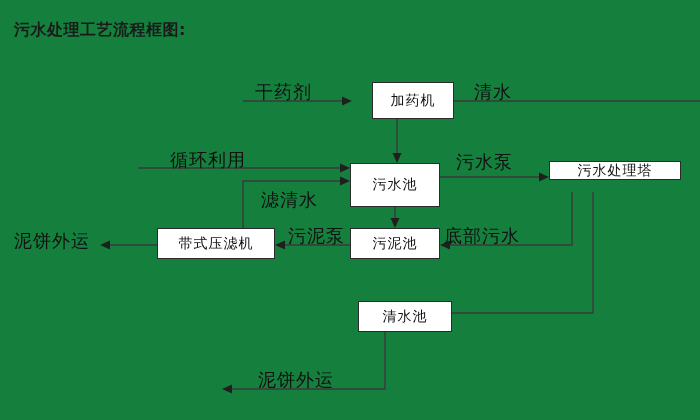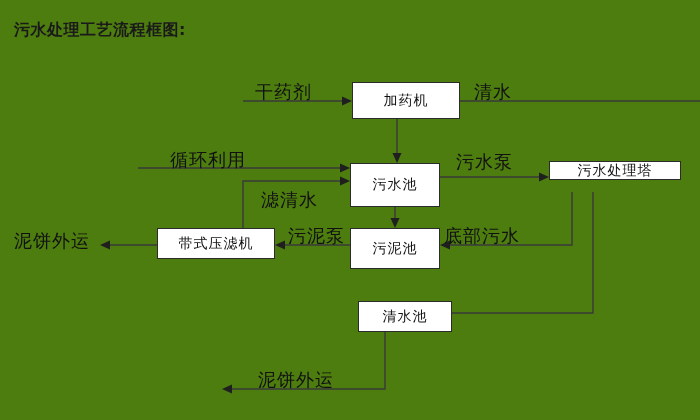--- a/index.html
+++ b/index.html
@@ -4,21 +4,21 @@
 <style>
   html, body {
     margin: 0;
     padding: 0;
     background: #ffffff;
   }
   #page {
     position: relative;
     width: 700px;
     height: 420px;
-    background: #4d7c0f;
+    background: #15803d;
     overflow: hidden;
     font-family: "DejaVu Sans", "Liberation Sans", sans-serif;
   }
   #diagram-title {
     position: absolute;
     left: 14px;
     top: 20px;
     font-size: 16px;
     font-weight: bold;
     color: #1a1a1a;
@@ -131,37 +131,37 @@
       <polyline points="593,192 593,313 443,313"></polyline>
       <polygon points="435,313 445,308.5 445,317.5"></polygon>
     </g>
 
     <g>
       <polyline points="385,332 385,389 230,389"></polyline>
       <polygon points="222,389 232,384.5 232,393.5"></polygon>
     </g>
   </svg>
 
-  <div class="node" style="left:352px; top:82px; width:108px; height:37px;">
+  <div class="node" style="left:372px; top:82px; width:82px; height:37px;">
     <span>加药机</span>
   </div>
 
   <div class="node" style="left:350px; top:163px; width:90px; height:44px;">
     <span>污水池</span>
   </div>
 
   <div class="node" style="left:549px; top:161px; width:132px; height:19px;">
     <span>污水处理塔</span>
   </div>
 
   <div class="node" style="left:157px; top:228px; width:118px; height:31px;">
     <span>带式压滤机</span>
   </div>
 
-  <div class="node" style="left:350px; top:228px; width:90px; height:41px;">
+  <div class="node" style="left:350px; top:228px; width:90px; height:31px;">
     <span>污泥池</span>
   </div>
 
   <div class="node" style="left:358px; top:301px; width:94px; height:31px;">
     <span>清水池</span>
   </div>
 
   <div class="edge-label" style="left:255px; top:80px;">干药剂</div>
 
   <div class="edge-label" style="left:474px; top:80px;">清水</div>

